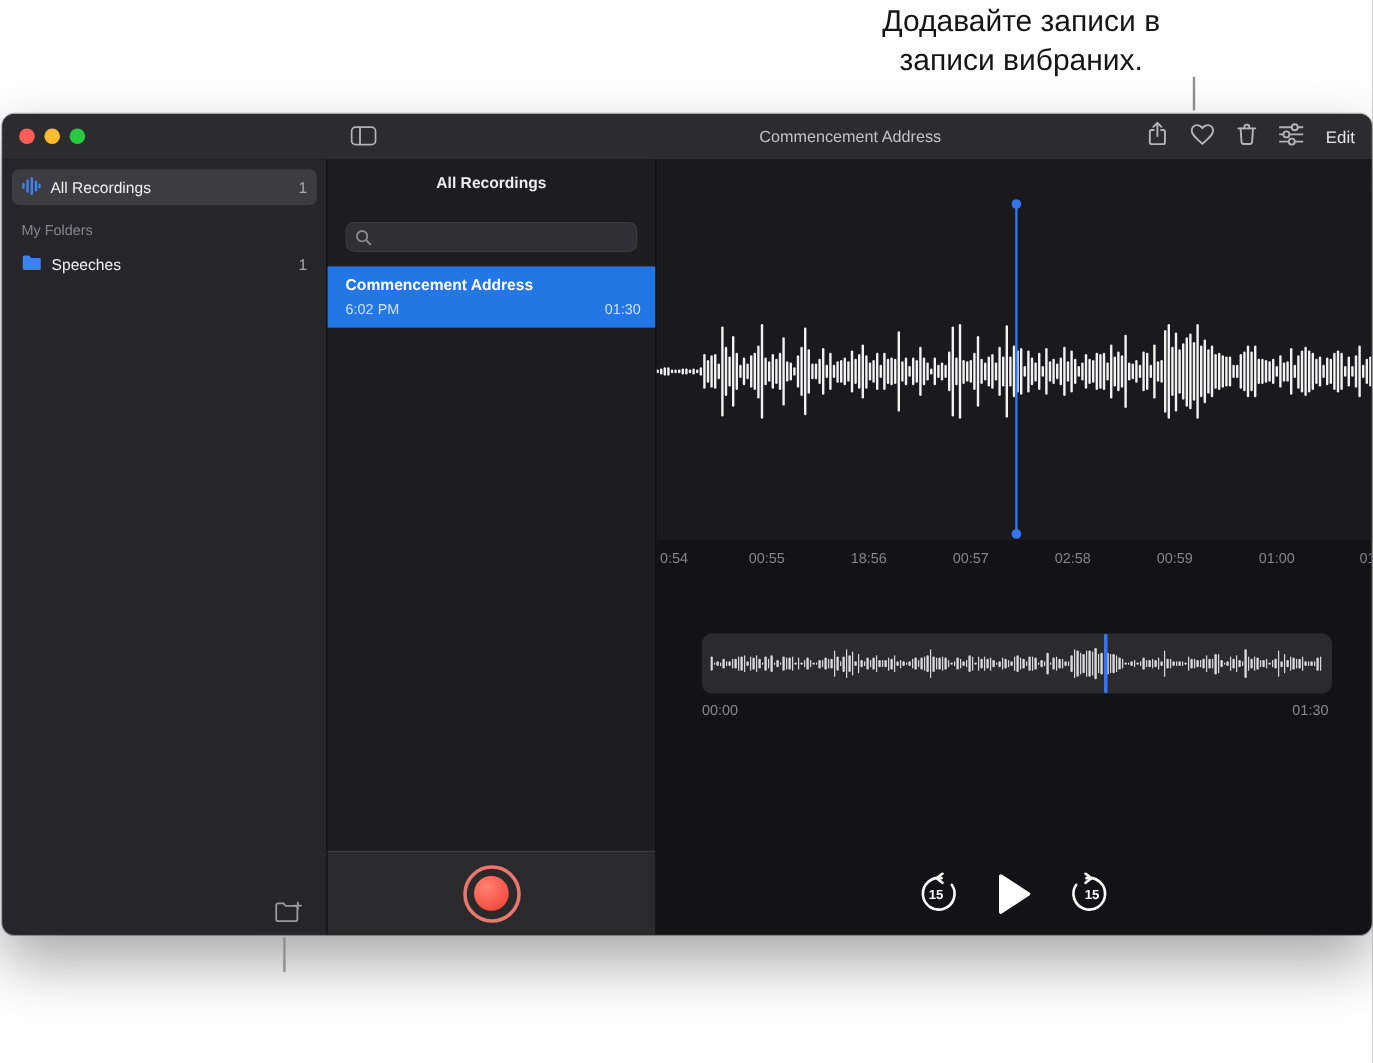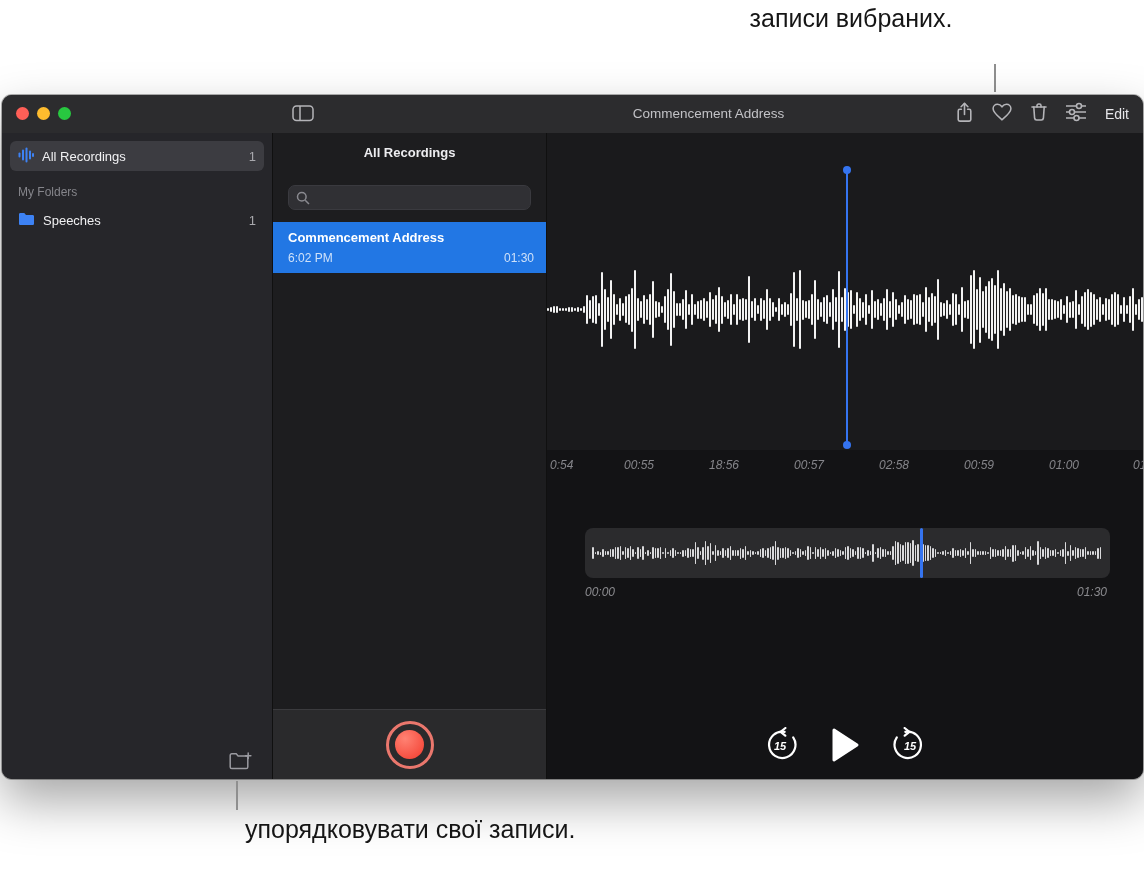--- a/index.html
+++ b/index.html
@@ -33,21 +33,21 @@
   #win-title{left:272px;right:0;top:11px;text-align:center;color:#c2c2c6;font-size:13.5px;}
   #toolbar-actions{right:12px;top:0;height:38px;display:flex;align-items:center;gap:16px;}
   .tb-icon{display:flex;align-items:center;justify-content:center;}
   #edit-button{color:#e6e6ea;font-size:14px;padding:0 2px;}
 
   
   #content{left:0;top:38px;right:0;bottom:0;display:flex;}
   #sidebar{width:270px;background:#26262a;position:relative;flex:none;}
   #listcol{width:273px;background:#1d1d1f;position:relative;flex:none;
            border-left:1px solid #101010;border-right:1px solid #101010;}
-  #detail{flex:1;position:relative;background:#131315;overflow:hidden;font-style:italic;}
+  #detail{flex:1;position:relative;background:#131315;overflow:hidden;}
 
   
   .side-row{margin:8px 8px 0 8px;height:30px;border-radius:6px;display:flex;align-items:center;
             gap:8px;padding:0 8px;color:#f0f0f2;font-size:13px;}
   .side-row.selected{background:#3c3c41;}
   .side-count{margin-left:auto;color:#a8a8ad;font-size:13px;}
   #folders-label{margin:14px 0 0 16px;color:#85858b;font-size:12px;}
   #new-folder-button{right:20px;bottom:4px;}
 
   
@@ -82,20 +82,21 @@
   #overview-playhead{position:absolute;left:335px;top:0;bottom:0;width:3px;border-radius:1.5px;background:#3574f0;}
   #ov-times{left:38px;right:36px;top:452px;display:flex;justify-content:space-between;color:#8a8a8e;font-size:12px;}
   #current-time{left:0;right:0;top:488px;text-align:center;color:#dcdcde;font-size:40px;letter-spacing:.5px;}
   #controls{left:0;right:0;top:590px;height:48px;display:flex;align-items:center;justify-content:center;gap:32px;}
   .ctl{display:flex;align-items:center;justify-content:center;cursor:pointer;}
 </style>
 </head>
 <body>
 
 <div id="callout-top" class="abs callout">
+  <div>Додавайте записи в</div>
   <div>записи вибраних.</div>
 </div>
 <div id="callout-top-line" class="abs"></div>
 
 <div id="window" class="abs">
 
   <div id="titlebar" class="abs">
     <div id="tl-close" class="tl abs"></div>
     <div id="tl-min" class="tl abs"></div>
     <div id="tl-zoom" class="tl abs"></div>
@@ -693,14 +694,13 @@
             </svg>
           </span>
         </span>
       </div>
     </section>
   </div>
 </div>
 
 <div id="callout-bottom-line" class="abs"></div>
 <div id="callout-bottom" class="abs callout">
-  <div>упорядковувати свої записи.</div>
 </div>
 
 </body></html>

